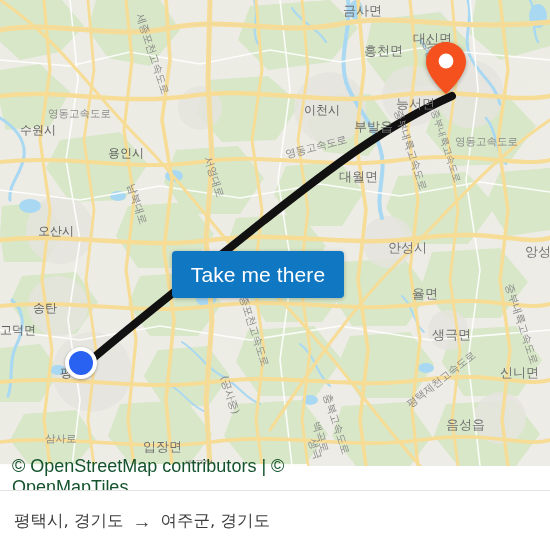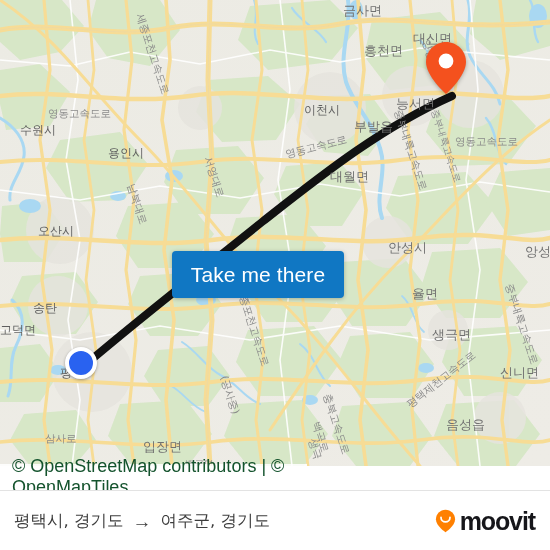--- a/index.html
+++ b/index.html
@@ -195,21 +195,21 @@
         <div class="lbl road" style="left: 48px; top: 107px;">영동고속도로</div>
         <div class="lbl city" style="left: 2px; top: 122px; margin-left: 18px;">수원시</div>
         <div class="lbl city" style="left: 108px; top: 145px;">용인시</div>
         <div class="lbl city" style="left: 304px; top: 102px;">이천시</div>
         <div class="lbl town" style="left: 354px; top: 118px;">부발읍</div>
         <div class="lbl town" style="left: 396px; top: 95px;">능서면</div>
         <div class="lbl road" style="left: 432px; top: 38px; transform: rotate(72deg);">양성로</div>
         <div class="lbl road" style="left: 455px; top: 135px;">영동고속도로</div>
         <div class="lbl road" style="left: 404px; top: 108px; transform: rotate(72deg);">중부내륙고속도로</div>
         <div class="lbl road" style="left: 284px; top: 148px; transform: rotate(-14deg);">영동고속도로</div>
-        <div class="lbl town" style="left: 330px; top: 168px; text-align: center;">대월면</div>
+        <div class="lbl town" style="left: 339px; top: 168px; text-align: center;">대월면</div>
         <div class="lbl road" style="left: 214px; top: 155px; transform: rotate(72deg);">서영대로</div>
         <div class="lbl road" style="left: 137px; top: 182px; transform: rotate(72deg);">남북대로</div>
         <div class="lbl city" style="left: 38px; top: 223px;">오산시</div>
         <div class="lbl city" style="left: 33px; top: 300px;">송탄</div>
         <div class="lbl city" style="left: 0px; top: 322px;">고덕면</div>
         <div class="lbl town" style="left: 412px; top: 285px;">율면</div>
         <div class="lbl town" style="left: 525px; top: 243px;">앙성</div>
         <div class="lbl road" style="left: 515px; top: 282px; transform: rotate(72deg);">중부내륙고속도로</div>
         <div class="lbl town" style="left: 432px; top: 326px;">생극면</div>
         <div class="lbl town" style="left: 500px; top: 364px;">신니면</div>
@@ -244,22 +244,15 @@
   <div id="attrib">
     <span>© OpenStreetMap contributors | © OpenMapTiles</span>
   </div>
 
   <div id="footer">
     <div id="route-summary">
       <span class="place">평택시, 경기도</span>
       <span class="arrow">→</span>
       <span class="place">여주군, 경기도</span>
     </div>
-    <div id="brand">
-      <svg width="25" height="25" viewBox="0 0 24 24">
-        <path d="M12 1.2 C6.9 1.2 2.8 5.3 2.8 10.4 c0 6.6 9.2 12.4 9.2 12.4 s9.2-5.8 9.2-12.4 C21.2 5.3 17.1 1.2 12 1.2 Z" fill="#FF8000"></path>
-        <path d="M7.7 8.6 c0 2.4 1.9 4.3 4.3 4.3 s4.3-1.9 4.3-4.3" fill="none" stroke="#ffffff" stroke-width="1.7" stroke-linecap="round"></path>
-      </svg>
-      <span class="word">moovit</span>
-    </div>
   </div>
 
 </div>
 
 </body></html>

